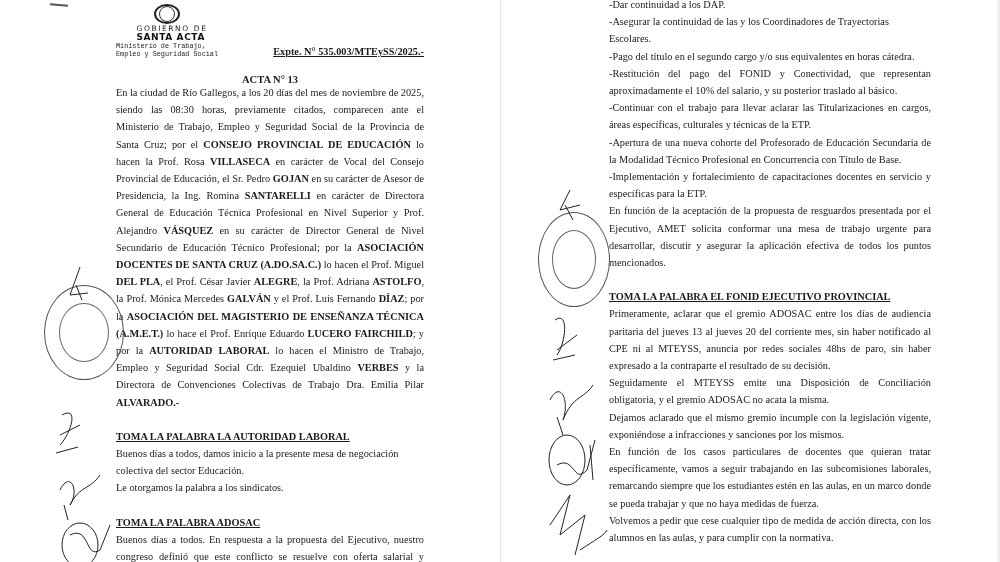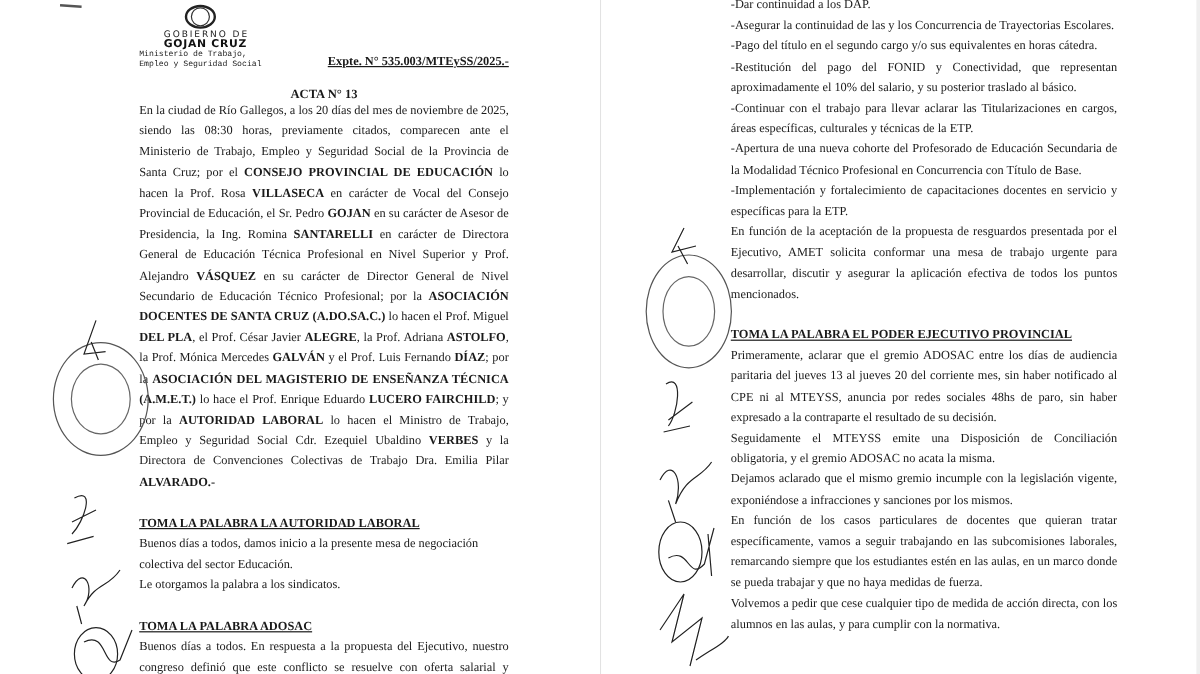--- a/index.html
+++ b/index.html
@@ -48,21 +48,21 @@
 <div class="right-edge"></div>
 
 <div style="position:absolute;left:50px;top:4px;width:18px;height:2px;background:#555;transform:rotate(4deg);"></div>
 
 <div class="header">
   <div class="logo-seal">
       <div class="logo-inner"></div>
     </div>
   <div class="gov-text">
     <div class="gov-line1">GOBIERNO DE</div>
-    <div class="gov-line2">GOJAN CRUZ</div>
+    <div class="gov-line2">SANTA ACTA</div>
   </div>
   <div class="header-sep"></div>
   <div class="ministry">
     <div>Ministerio de Trabajo,</div>
     <div>Empleo y Seguridad Social</div>
   </div>
 </div>
 
 <div class="place-date">
   <div class="expte">Expte. N° 535.003/MTEySS/2025.-</div>
@@ -86,29 +86,29 @@
 <svg class="signatures" style="left:40px;top:265px;" width="80" height="297" viewBox="0 0 80 297">
   <path d="M40 2 L30 30 L48 28 M36 20 L42 35" stroke="#222" fill="none" stroke-width="1"></path>
   <path d="M22 150 C40 140 30 170 20 180 M20 170 L40 160 M16 188 L38 182" stroke="#222" fill="none" stroke-width="1"></path>
   <path d="M20 225 C30 205 40 225 30 240 C40 220 50 225 60 210 M24 240 L28 255" stroke="#222" fill="none" stroke-width="1"></path>
   <ellipse cx="40" cy="280" rx="18" ry="22" stroke="#222" fill="none" stroke-width="1"></ellipse>
   <path d="M30 270 C50 260 45 295 60 285 L70 260" stroke="#222" fill="none" stroke-width="1"></path>
 </svg>
 
 <div class="text-col right-col" style="top:-4px;">
   <p style="text-align:left;">-Dar continuidad a los DAP.</p>
-  <p style="text-align:left;">-Asegurar la continuidad de las y los Concurrencia de Trayectorias Escolares.</p>
+  <p style="text-align:left;">-Asegurar la continuidad de las y los Coordinadores de Trayectorias Escolares.</p>
   <p style="text-align:left;">-Pago del título en el segundo cargo y/o sus equivalentes en horas cátedra.</p>
   <p>-Restitución del pago del FONID y Conectividad, que representan aproximadamente el 10% del salario, y su posterior traslado al básico.</p>
   <p>-Continuar con el trabajo para llevar aclarar las Titularizaciones en cargos, áreas específicas, culturales y técnicas de la ETP.</p>
   <p>-Apertura de una nueva cohorte del Profesorado de Educación Secundaria de la Modalidad Técnico Profesional en Concurrencia con Título de Base.</p>
   <p>-Implementación y fortalecimiento de capacitaciones docentes en servicio y específicas para la ETP.</p>
   <p>En función de la aceptación de la propuesta de resguardos presentada por el Ejecutivo, AMET solicita conformar una mesa de trabajo urgente para desarrollar, discutir y asegurar la aplicación efectiva de todos los puntos mencionados.</p>
   <div class="gap"></div>
-  <p class="heading">TOMA LA PALABRA EL PODER EJECUTIVO PROVINCIAL</p>
+  <p class="heading">TOMA LA PALABRA EL FONID EJECUTIVO PROVINCIAL</p>
   <p>Primeramente, aclarar que el gremio ADOSAC entre los días de audiencia paritaria del jueves 13 al jueves 20 del corriente mes, sin haber notificado al CPE ni al MTEYSS, anuncia por redes sociales 48hs de paro, sin haber expresado a la contraparte el resultado de su decisión.</p>
   <p>Seguidamente el MTEYSS emite una Disposición de Conciliación obligatoria, y el gremio ADOSAC no acata la misma.</p>
   <p>Dejamos aclarado que el mismo gremio incumple con la legislación vigente, exponiéndose a infracciones y sanciones por los mismos.</p>
   <p>En función de los casos particulares de docentes que quieran tratar específicamente, vamos a seguir trabajando en las subcomisiones laborales, remarcando siempre que los estudiantes estén en las aulas, en un marco donde se pueda trabajar y que no haya medidas de fuerza.</p>
   <p>Volvemos a pedir que cese cualquier tipo de medida de acción directa, con los alumnos en las aulas, y para cumplir con la normativa.</p>
 
 </div>
 
 <div class="seal" style="left:538px;top:212px;width:72px;height:95px;"></div>
 <svg class="signatures" style="left:535px;top:185px;" width="75" height="377" viewBox="0 0 75 377">

